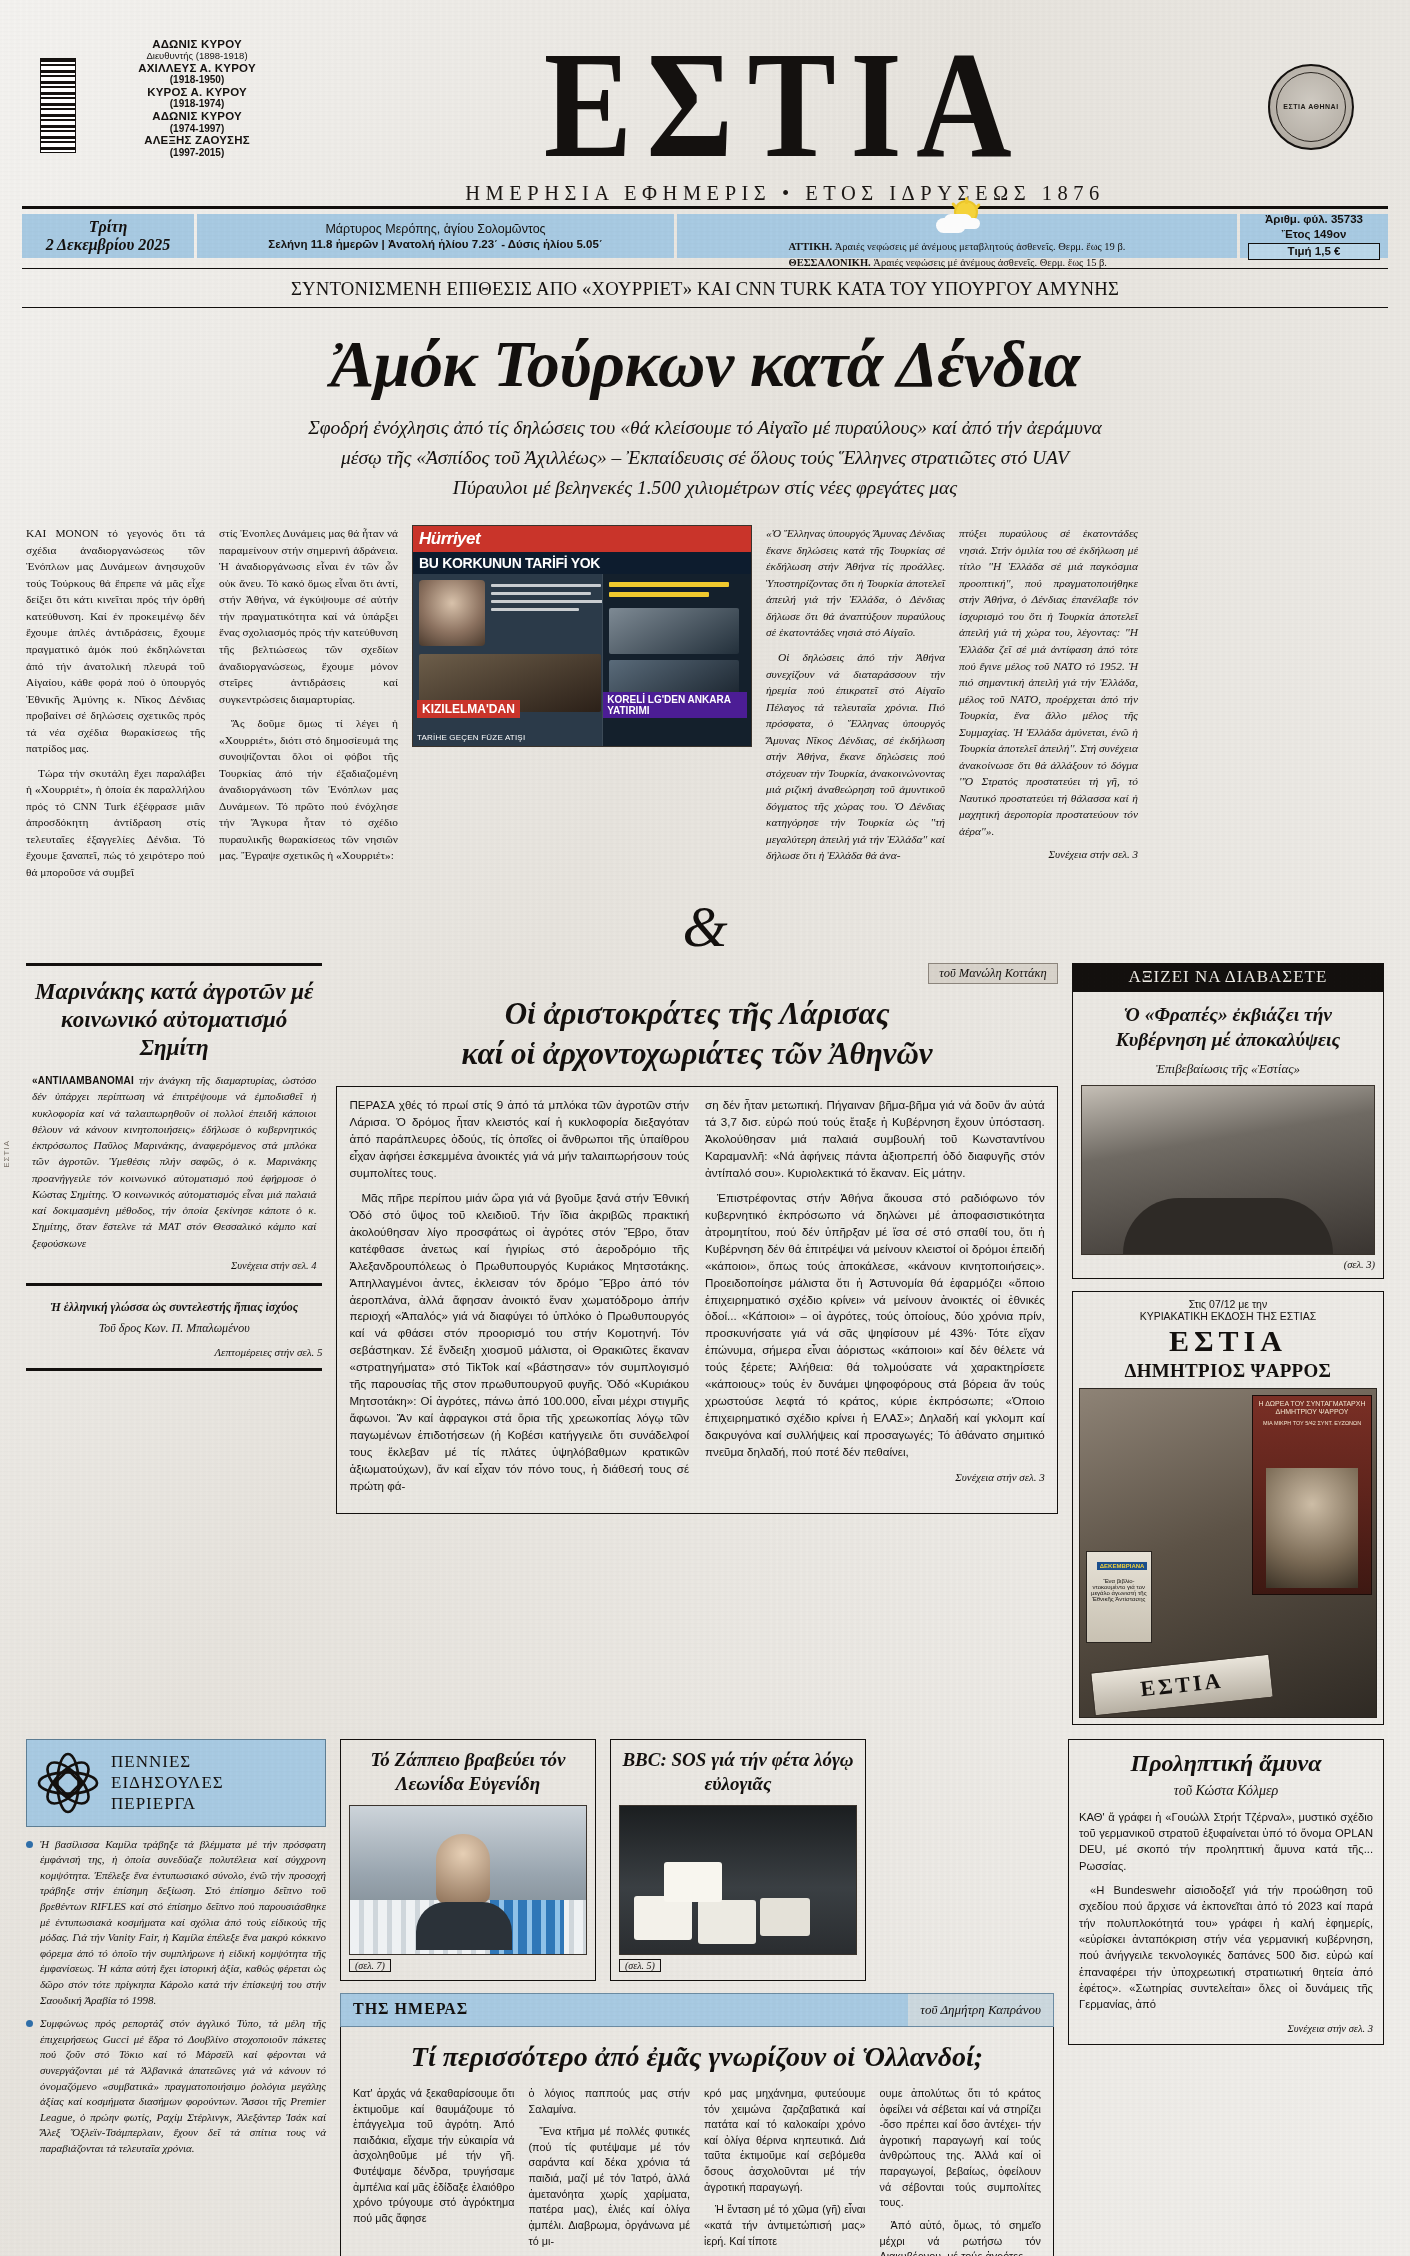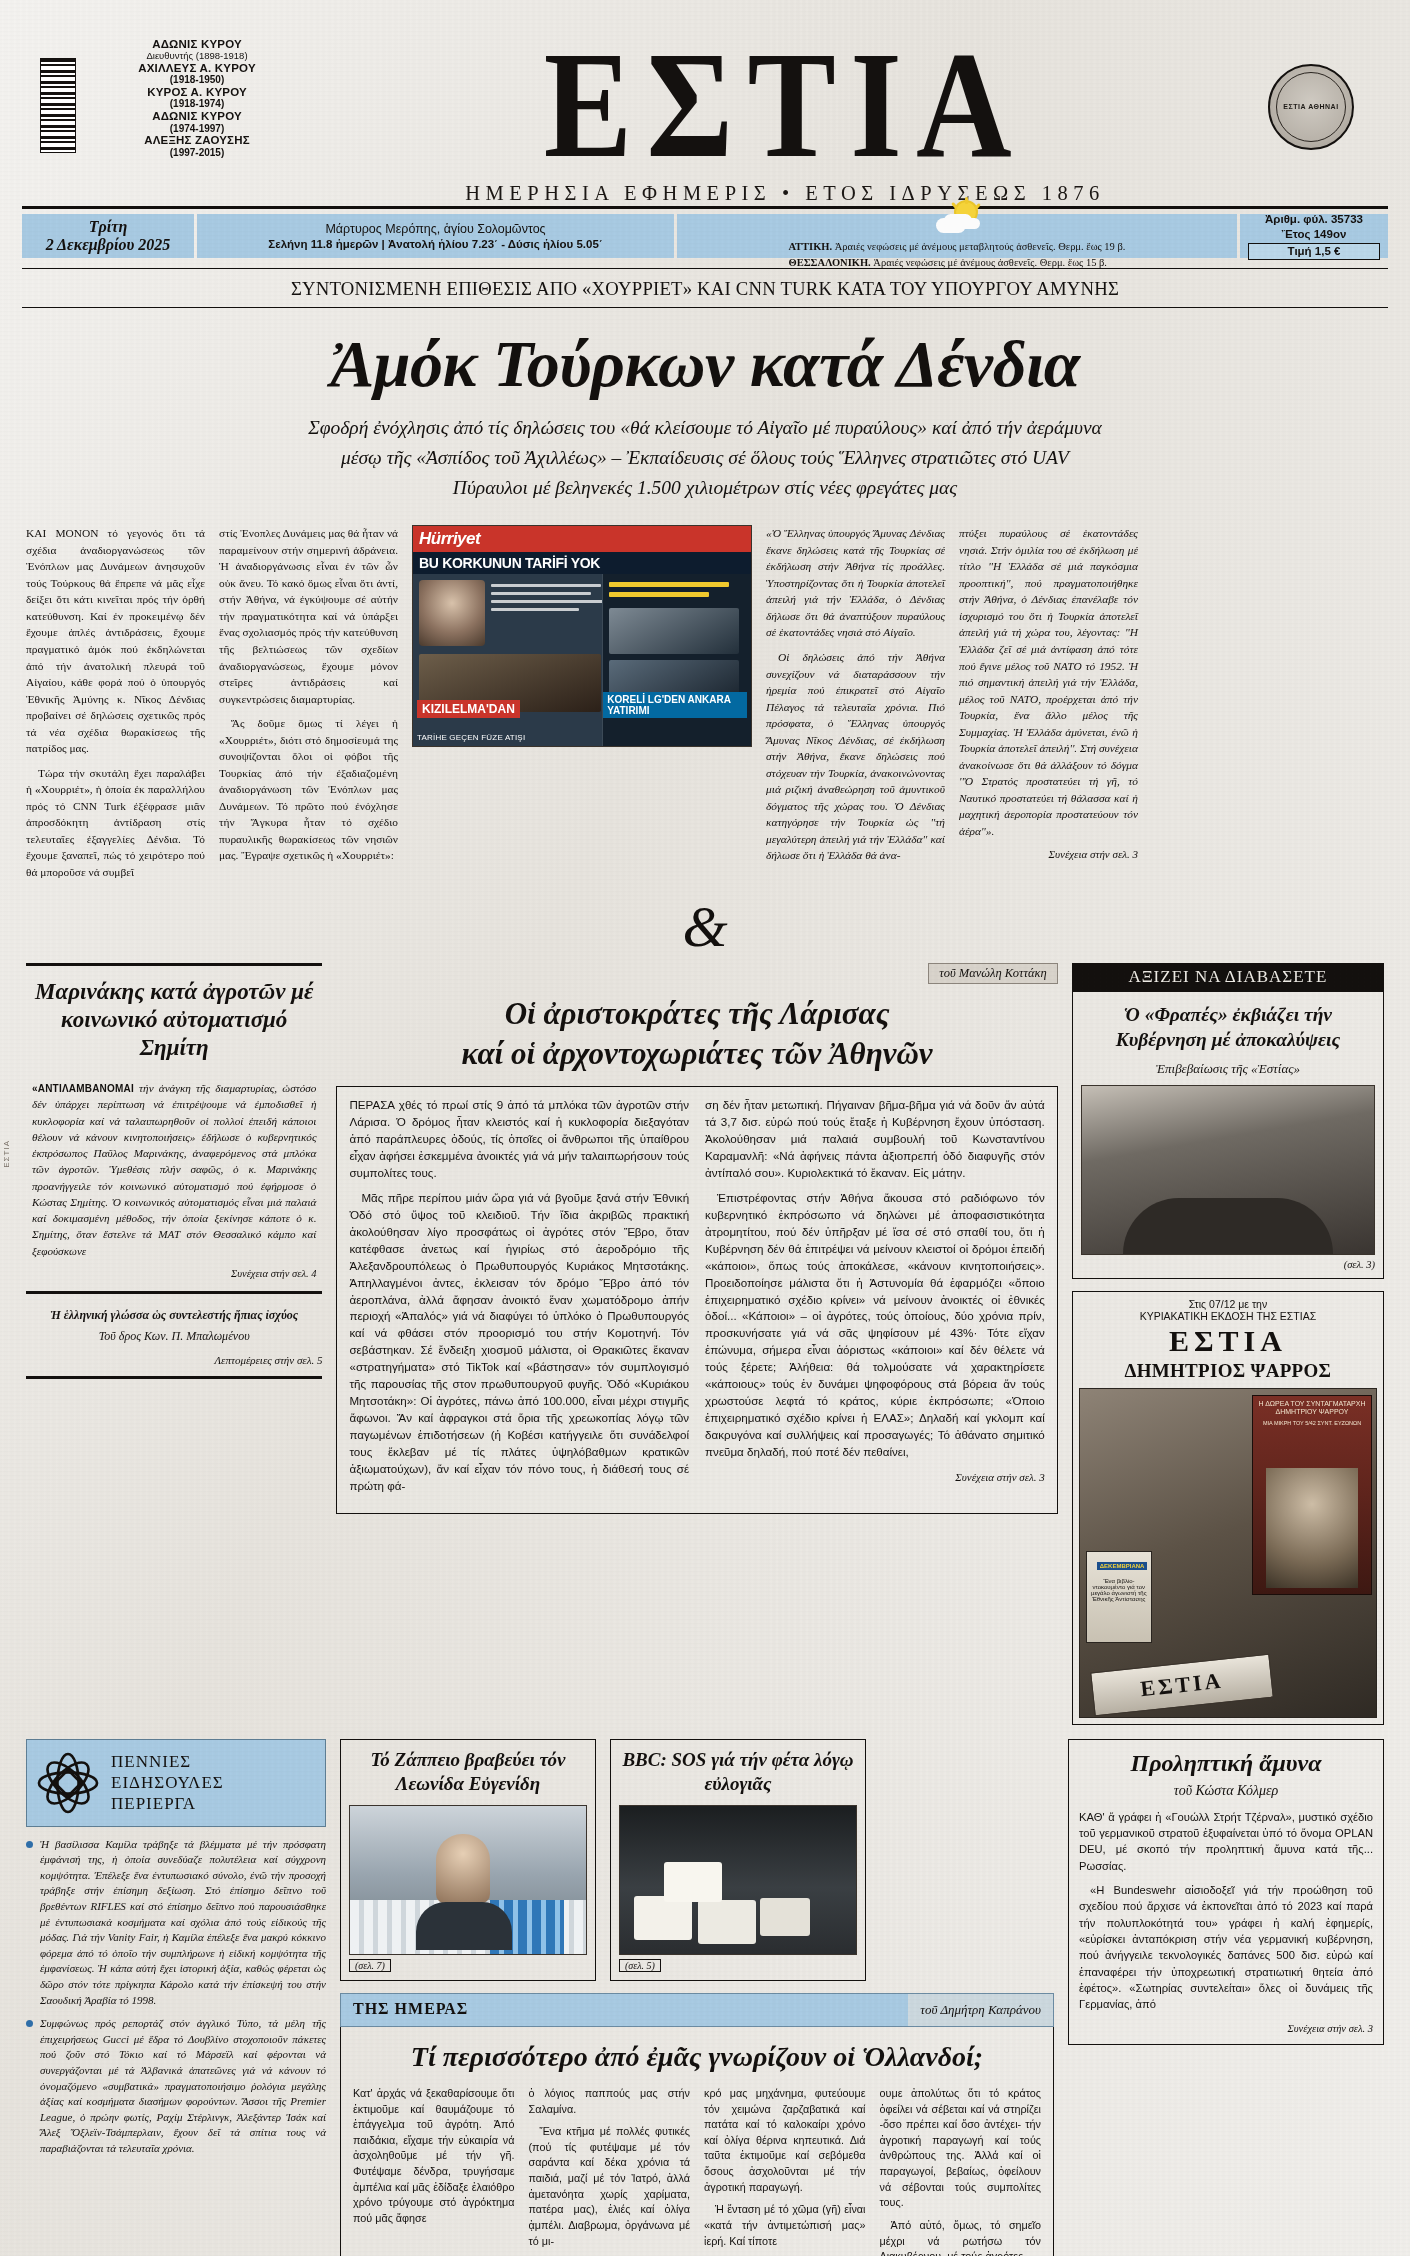--- a/index.html
+++ b/index.html
@@ -136,37 +136,37 @@
   .npi-grid { display:flex; height:174px; }
   .npi-l { width:56%; background:#2b3a49; position:relative; }
   .npi-r { width:44%; background:#14202c; position:relative; border-left:1px solid #3c4a57; }
   .npi-face { position:absolute; left:6px; top:6px; width:66px; height:66px; border-radius:4px;
               background:radial-gradient(circle at 50% 35%, #d8c2ab 0%, #8c7260 55%, #4a3a2d 100%); }
   .npi-txtline { position:absolute; background:rgba(255,255,255,.75); height:3px; border-radius:1px; }
   .npi-photo { position:absolute; border-radius:2px; }
   .npi-tag { position:absolute; left:4px; bottom:30px; background:#c9342a; color:#fff;
              font-family:"Liberation Sans",sans-serif; font-weight:700; font-size:12px; padding:2px 5px; }
   .npi-tag2 { position:absolute; left:4px; bottom:6px; color:#fff; font-family:"Liberation Sans",sans-serif; font-size:8px; letter-spacing:.2px;}
-  .npi-rtag { position:absolute; right:4px; bottom:30px; background:#0369a1; color:#fff;
+  .npi-rtag { position:absolute; right:4px; bottom:30px; background:#4c1d95; color:#fff;
               font-family:"Liberation Sans",sans-serif; font-weight:700; font-size:10px; padding:2px 4px; }
   .cont-note { text-align:right; font-style:italic; font-size:11px; margin-top:4px; }
 
   
   .amp-wrap { text-align:center; padding:16px 0 6px; }
   .amp { font-size:58px; font-family:"Liberation Serif", serif; font-style:italic; line-height:.8; color:#14110f;}
 
   
   .mid { display:flex; gap:14px; padding:0 4px; margin-top:6px; }
   .col-left { width:300px; }
   .col-mid  { width:730px; }
   .col-right{ width:316px; }
 
   .hl-box { border-top:3px solid #14110f; border-bottom:3px solid #14110f; padding:12px 6px 10px; }
   .hl-title { text-align:center; font-weight:700; font-size:23px; line-height:1.22; font-style:italic; }
-  .hl-body { font-size:11.2px; line-height:1.45; text-align:justify; margin-top:18px; font-style:italic; }
+  .hl-body { font-size:11.2px; line-height:1.45; text-align:justify; margin-top:10px; font-style:italic; }
   .hl-body p { margin:0 0 7px; text-indent:11px; }
   .hl-body p.first { text-indent:0; }
   .hl-body b { font-style:normal; font-family:"Liberation Sans",sans-serif; font-size:10px; letter-spacing:.2px;}
   .cont-ital { text-align:right; font-style:italic; font-size:10.5px; margin-top:4px; }
 
   .sub-box { margin-top:14px; border-bottom:3px solid #14110f; padding-bottom:10px; }
   .sub-title { text-align:center; font-weight:700; font-size:12px; line-height:1.24; font-style:italic; }
   .sub-by { text-align:center; font-size:12px; margin-top:6px; font-style:italic; }
   .sub-note { text-align:right; font-size:11px; font-style:italic; margin-top:10px; }
 

